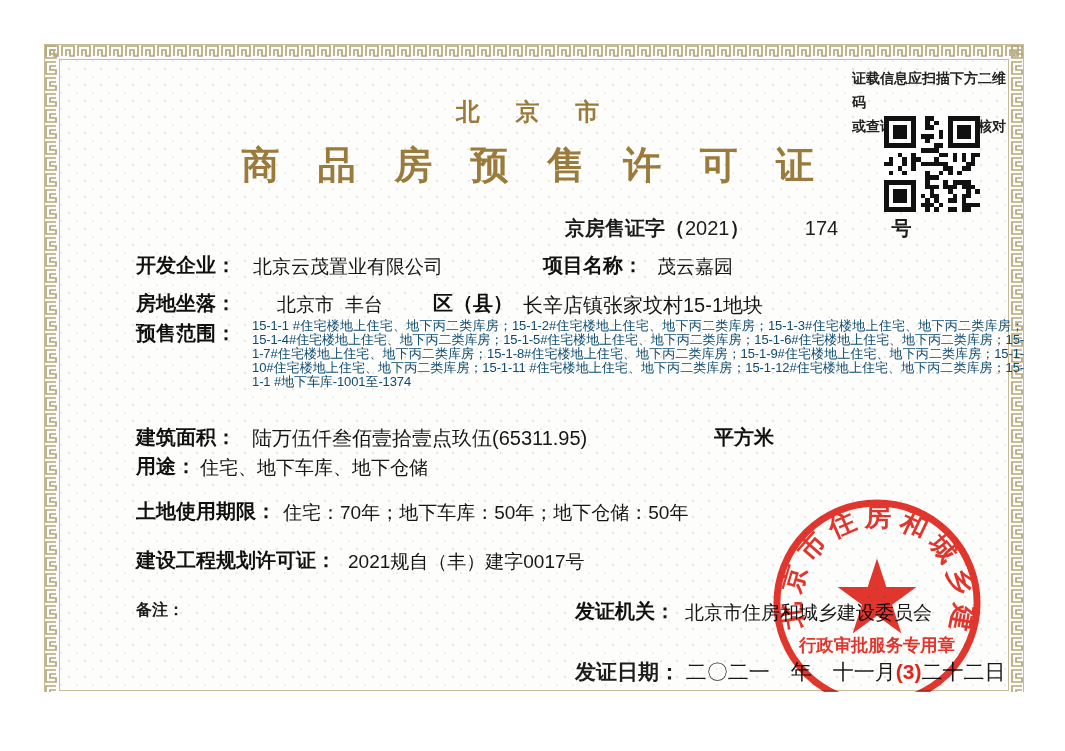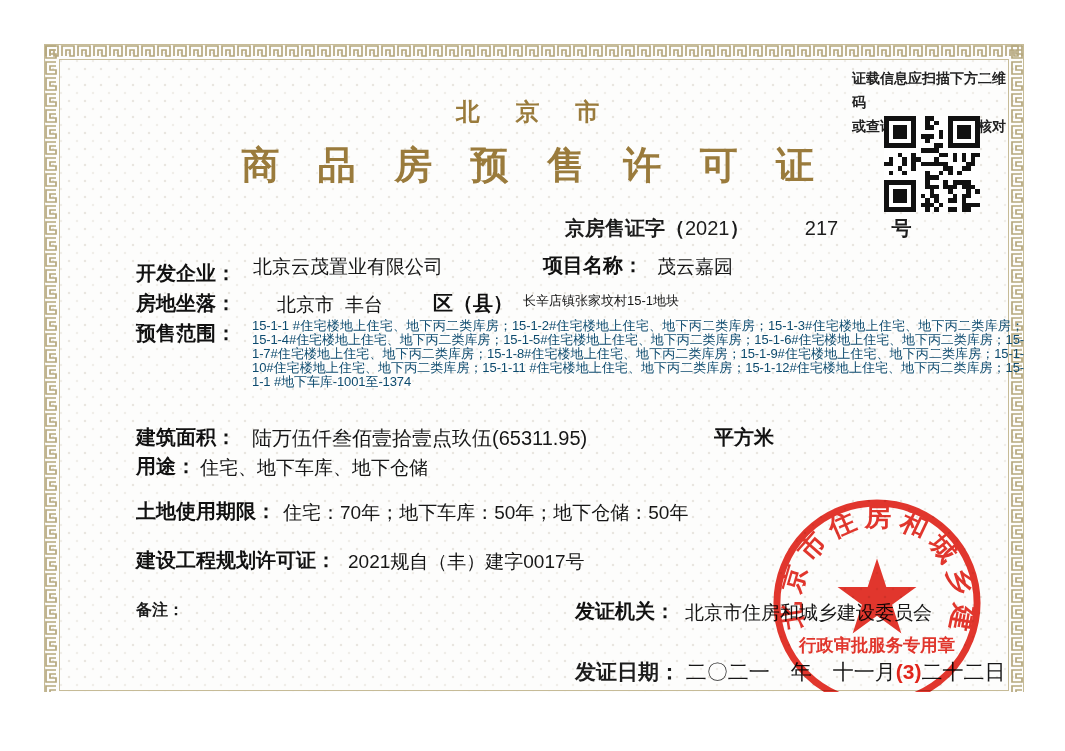--- a/index.html
+++ b/index.html
@@ -185,33 +185,33 @@
       <rect x="2" y="16" width="3" height="3"></rect>
     </g>
   </svg>
 
   <div class="abs titlewrap">
     <div class="serifB gold title1">北 京 市</div>
     <div class="serifB gold title2" style="margin-top:12px;">商 品 房 预 售 许 可 证</div>
   </div>
 
   <div class="abs licrow serifB">
-    <span>京房售证字（</span><span class="sans" style="font-weight:normal;">2021</span><span>）</span><span class="sans num" style="font-weight:normal;margin-left:42px;">217</span><span style="margin-left:40px;">号</span>
-  </div>
-
-  <span class="abs serifB label" style="left:136px;top:260px;">开发企业：</span>
+    <span>京房售证字（</span><span class="sans" style="font-weight:normal;">2021</span><span>）</span><span class="sans num" style="font-weight:normal;margin-left:42px;">174</span><span style="margin-left:40px;">号</span>
+  </div>
+
+  <span class="abs serifB label" style="left:136px;top:252px;">开发企业：</span>
   <span class="abs value" style="left:253px;top:254px;">北京云茂置业有限公司</span>
   <span class="abs serifB label" style="left:543px;top:252px;">项目名称：</span>
   <span class="abs value" style="left:657px;top:254px;">茂云嘉园</span>
 
   <span class="abs serifB label" style="left:136px;top:290px;">房地坐落：</span>
   <span class="abs value" style="left:249px;top:292px;margin-left:28px;">北京市</span>
   <span class="abs value" style="left:345px;top:292px;">丰台</span>
   <span class="abs serifB label" style="left:433px;top:290px;">区（县）</span>
-  <span class="abs value" style="left:523px;top:292px;font-size:13px;">长辛店镇张家坟村15-1地块</span>
+  <span class="abs value" style="left:523px;top:292px;font-size:20px;">长辛店镇张家坟村15-1地块</span>
 
   <span class="abs serifB label" style="left:136px;top:320px;">预售范围：</span>
   <div class="abs scopetext" style="left:252px;top:319px;">15-1-1 #住宅楼地上住宅、地下丙二类库房；15-1-2#住宅楼地上住宅、地下丙二类库房；15-1-3#住宅楼地上住宅、地下丙二类库房；15-1-4#住宅楼地上住宅、地下丙二类库房；15-1-5#住宅楼地上住宅、地下丙二类库房；15-1-6#住宅楼地上住宅、地下丙二类库房；15-1-7#住宅楼地上住宅、地下丙二类库房；15-1-8#住宅楼地上住宅、地下丙二类库房；15-1-9#住宅楼地上住宅、地下丙二类库房；15-1-10#住宅楼地上住宅、地下丙二类库房；15-1-11 #住宅楼地上住宅、地下丙二类库房；15-1-12#住宅楼地上住宅、地下丙二类库房；15-1-1 #地下车库-1001至-1374</div>
 
   <span class="abs serifB label" style="left:136px;top:424px;">建筑面积：</span>
   <span class="abs value" style="left:252px;top:425px;font-size:20px;">陆万伍仟叁佰壹拾壹点玖伍(65311.95)</span>
   <span class="abs serifB label" style="left:714px;top:424px;">平方米</span>
 
   <span class="abs serifB label" style="left:136px;top:453px;">用途：</span>
   <span class="abs serifB label" style="left:136px;top:498px;">土地使用期限：</span>

